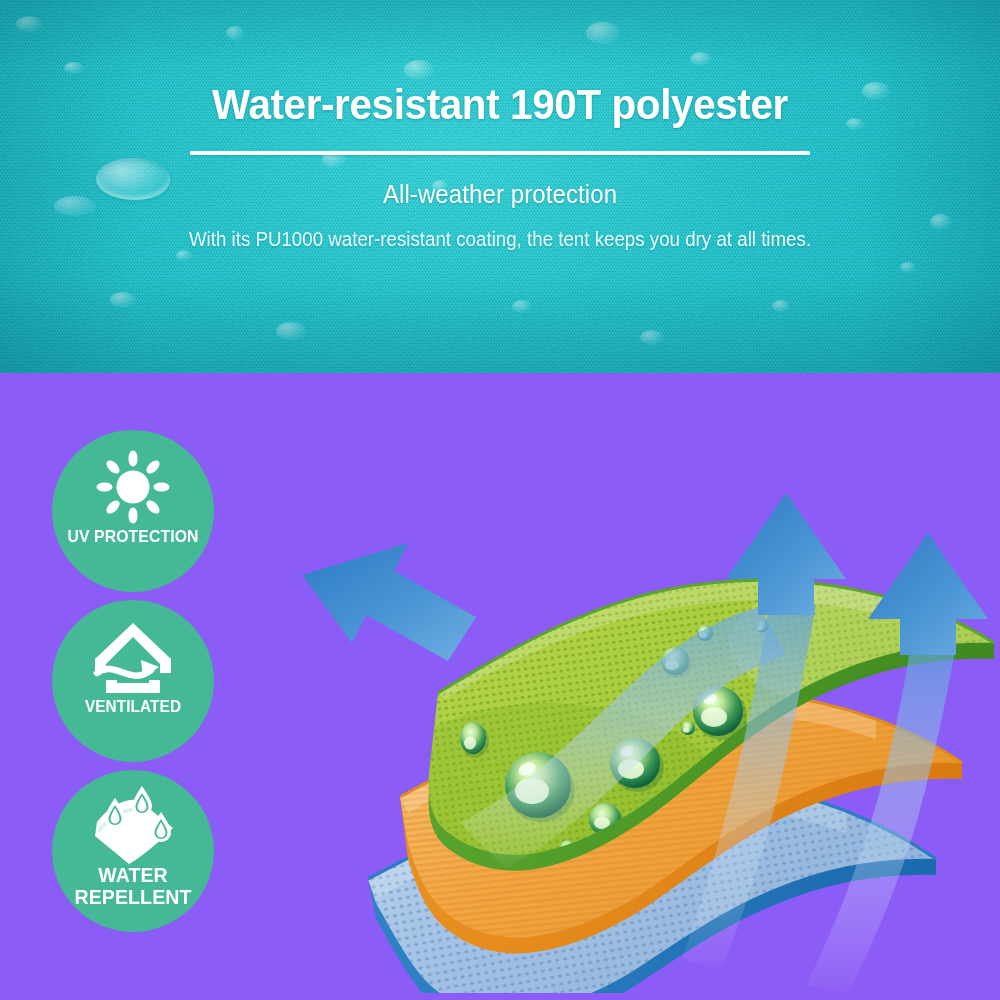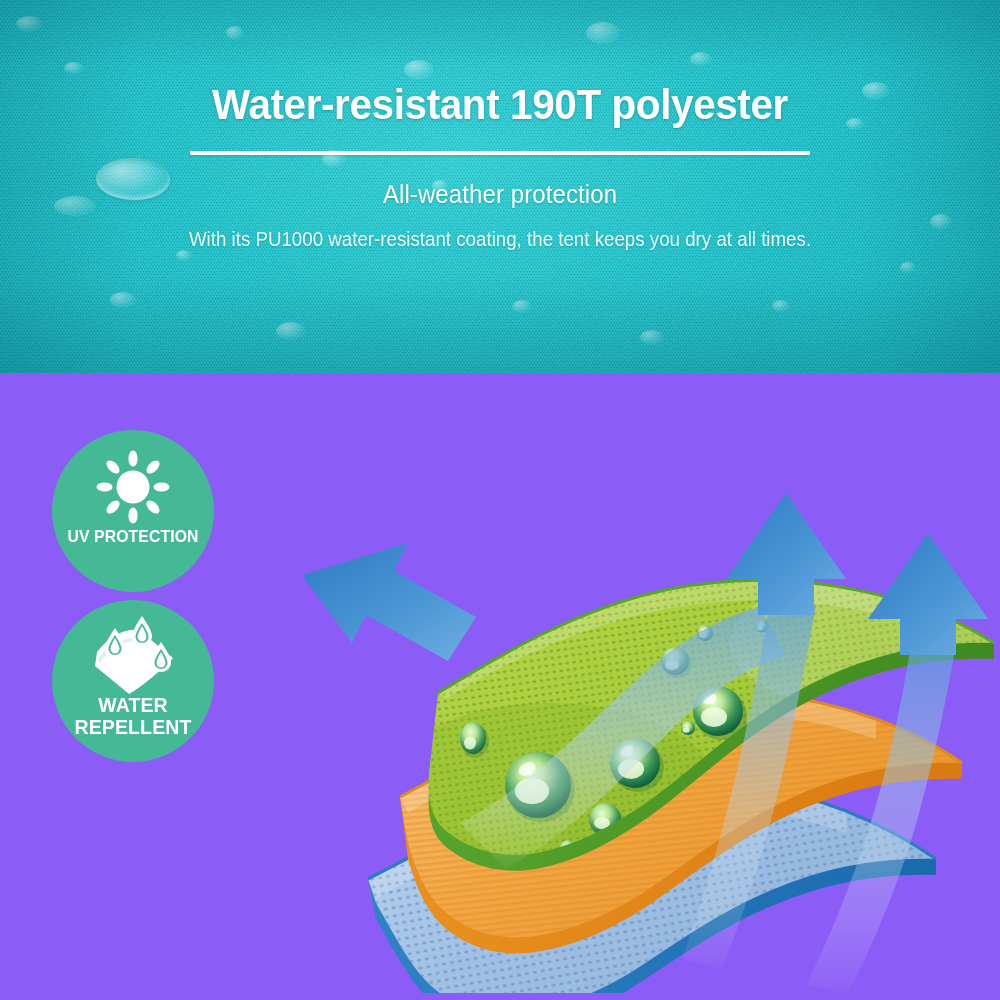--- a/index.html
+++ b/index.html
@@ -143,20 +143,32 @@
             <ellipse cx="21" cy="21" rx="4.6" ry="8" transform="rotate(-45 21 21)"></ellipse>
             <ellipse cx="61" cy="21" rx="4.6" ry="8" transform="rotate(45 61 21)"></ellipse>
             <ellipse cx="21" cy="61" rx="4.6" ry="8" transform="rotate(45 21 61)"></ellipse>
             <ellipse cx="61" cy="61" rx="4.6" ry="8" transform="rotate(-45 61 61)"></ellipse>
           </g>
         </svg>
       </div>
       <div class="caption">UV PROTECTION</div>
     </div>
 
+    <div class="badge">
+      <div class="disc"></div>
+      <div class="glyph">
+        <svg width="88" height="80" viewBox="0 0 88 80">
+          <path d="M44 6 L82 42 L82 56 L71 56 L71 47 L44 20 L17 47 L17 56 L6 56 L6 42 Z" fill="#fff"></path>
+          <path d="M17 63 L17 76 L71 76 L71 63 L60 63 L60 66 L28 66 L28 63 Z" fill="#fff"></path>
+          <path d="M8 56 C26 42, 42 70, 62 53 L62 53" stroke="#fff" stroke-width="6.5" fill="none" stroke-linecap="round"></path>
+          <path d="M52 43 L70 50 L54 61 Z" fill="#fff"></path>
+        </svg>
+      </div>
+      <div class="caption">VENTILATED</div>
+    </div>
 
     <div class="badge two-line">
       <div class="disc"></div>
       <div class="glyph">
         <svg width="92" height="86" viewBox="0 0 92 86">
           <path d="M10 38 C22 22, 38 14, 52 16 L86 44 C72 58, 56 72, 42 80 L8 52 Z" fill="#fff"></path>
           <path d="M10 46 C22 30, 38 22, 52 24 L56 27 C40 25, 24 33, 13 49 Z" fill="#d8efe6" opacity="0.85"></path>
           <g fill="#fff">
             <path d="M28 14 C28 14 18 28 18 34 C18 40 23 44 28 44 C33 44 38 40 38 34 C38 28 28 14 28 14 Z"></path>
             <path d="M55 2 C55 2 45 16 45 22 C45 28 50 32 55 32 C60 32 65 28 65 22 C65 16 55 2 55 2 Z"></path>

